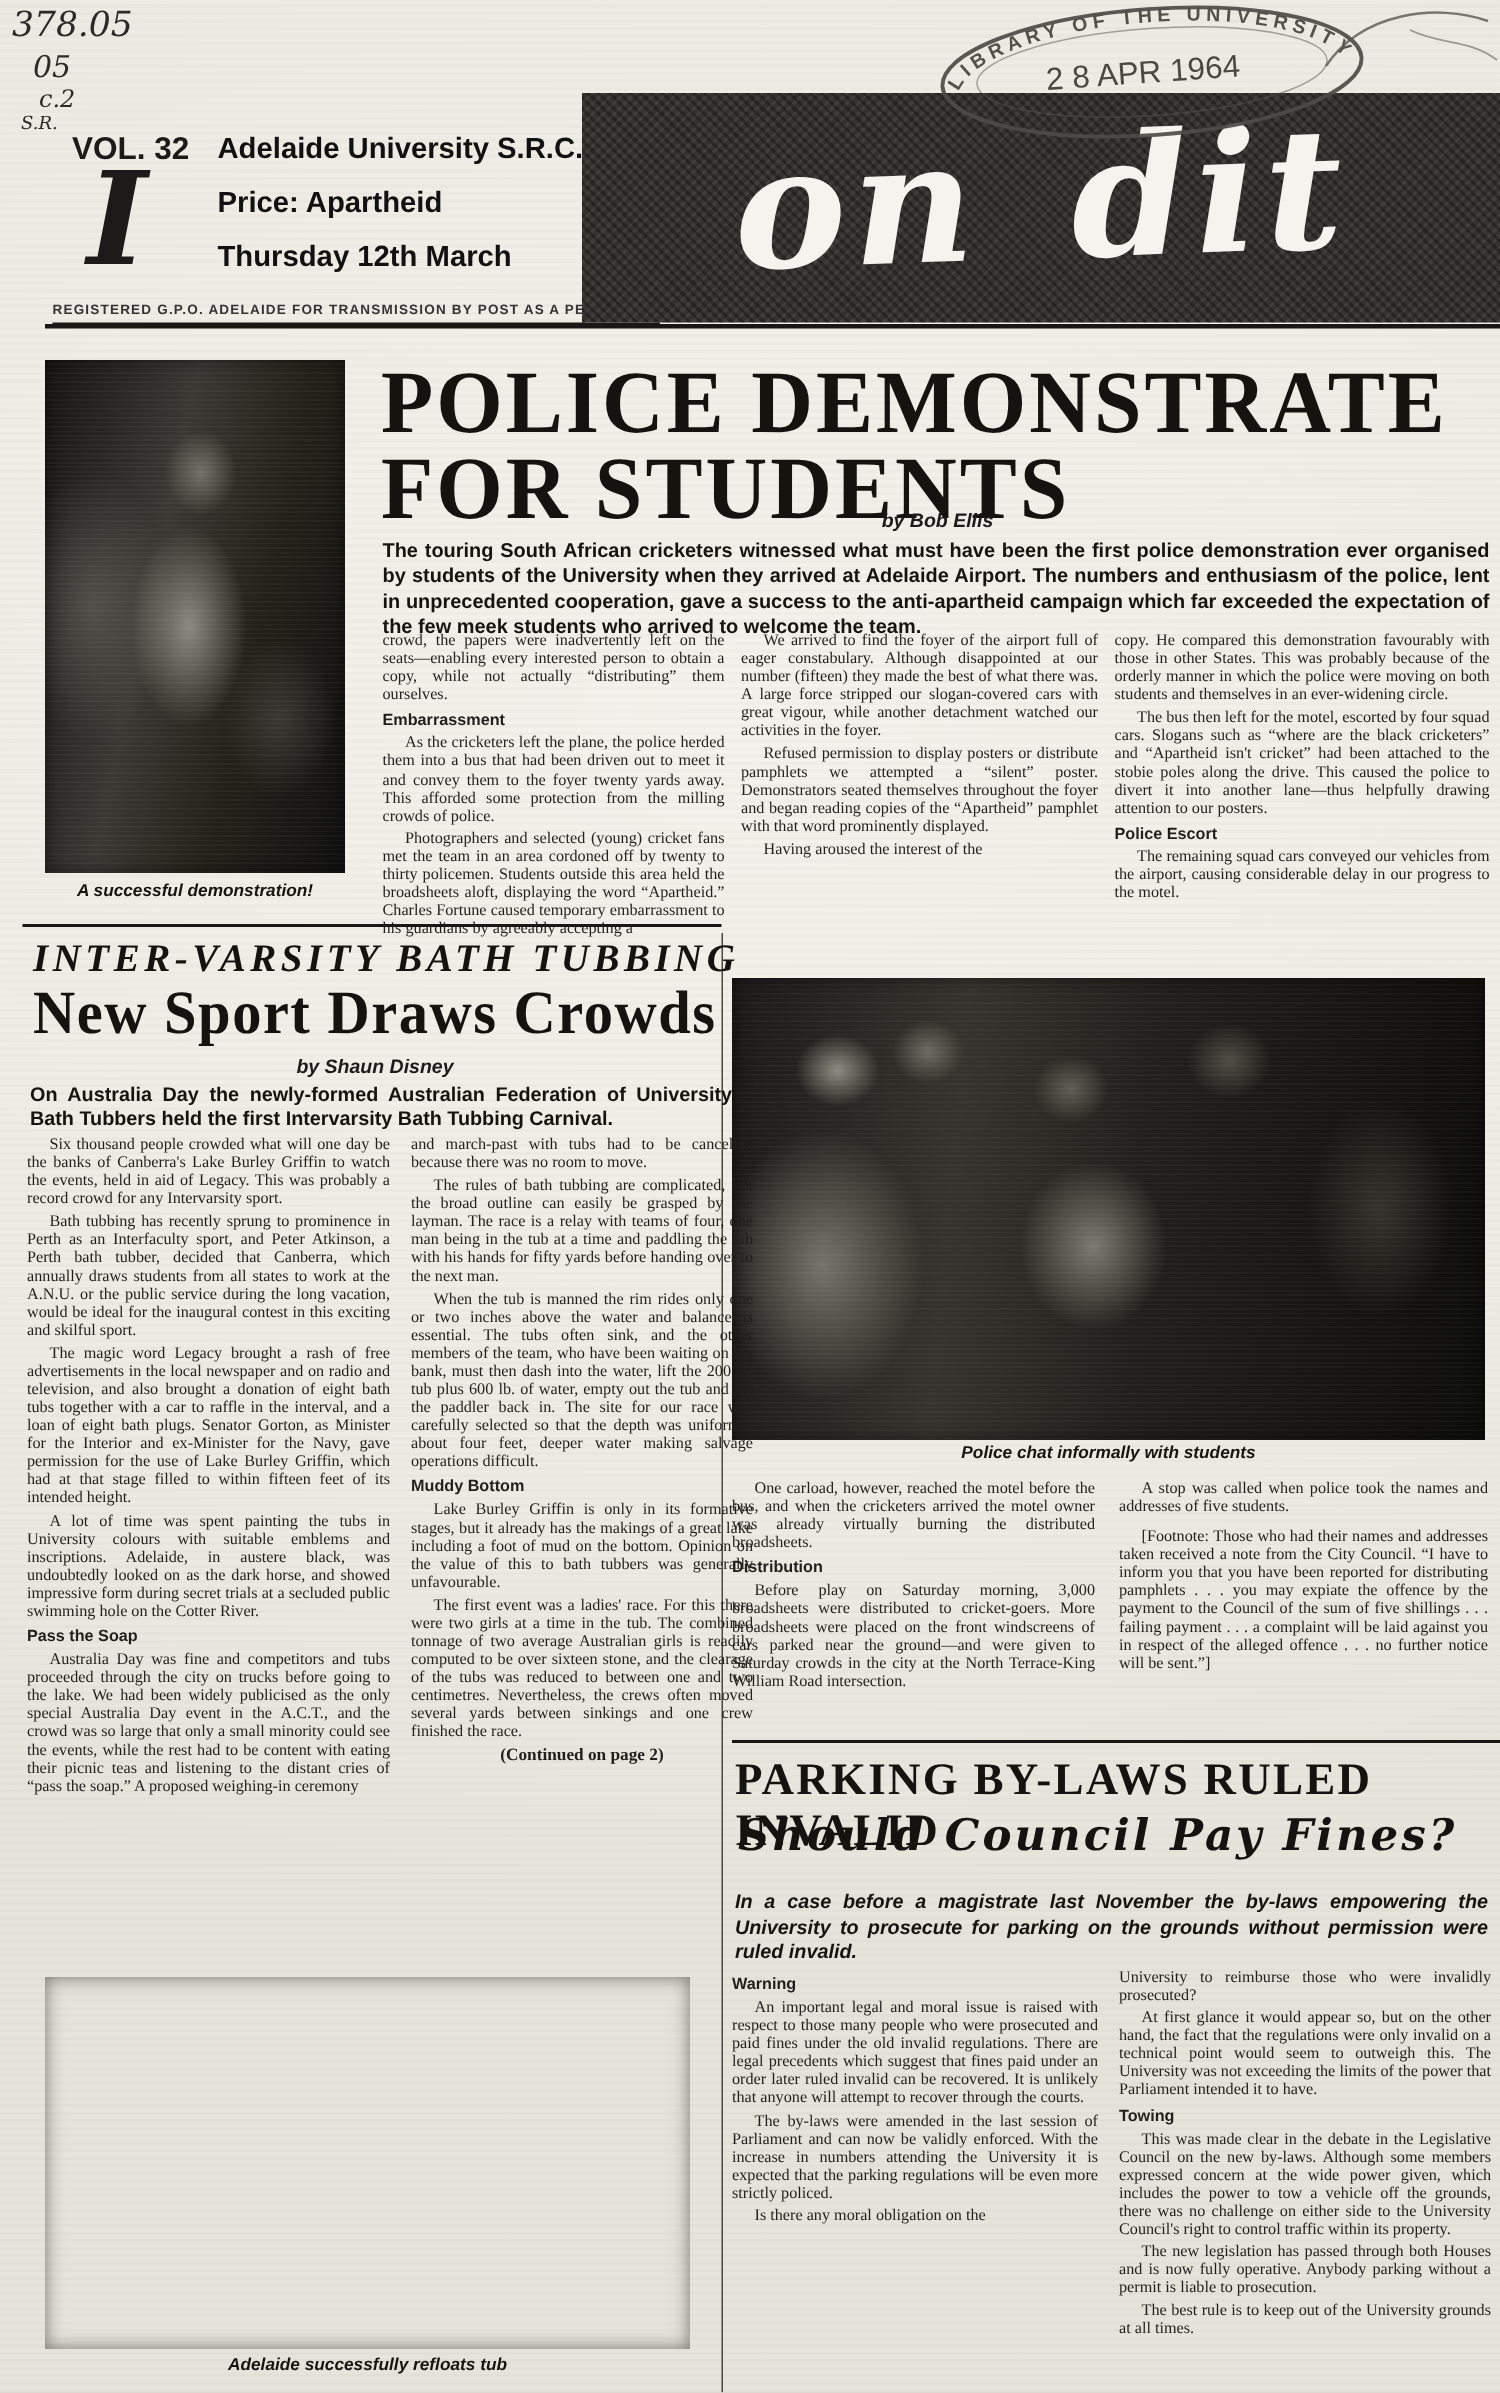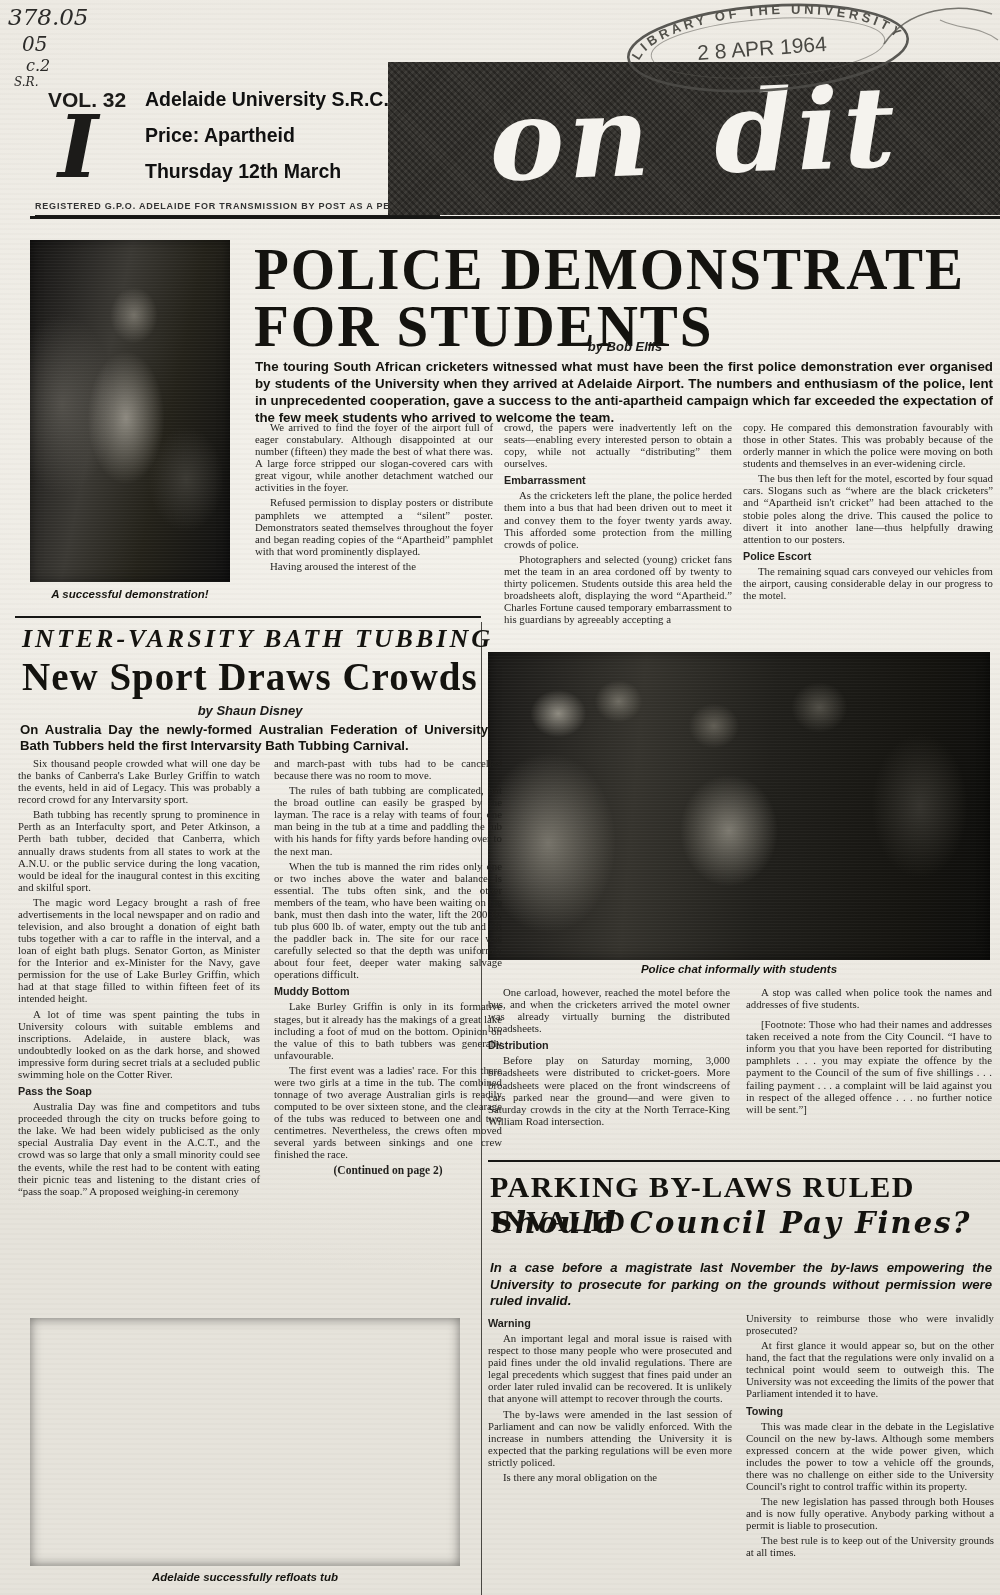--- a/index.html
+++ b/index.html
@@ -139,30 +139,30 @@
     <div class="abs caption" style="left:30px;top:588px;width:200px;">A successful demonstration!</div>
 
     <div class="abs headline1" style="left:254px;top:240px;width:745px;">
       <div>POLICE DEMONSTRATE</div>
       <div>FOR STUDENTS</div>
     </div>
     <div class="abs byline" style="left:255px;top:339px;width:740px;">by Bob Ellis</div>
     <div class="abs lead" style="left:255px;top:358px;width:738px;">The touring South African cricketers witnessed what must have been the first police demonstration ever organised by students of the University when they arrived at Adelaide Airport. The numbers and enthusiasm of the police, lent in unprecedented cooperation, gave a success to the anti-apartheid campaign which far exceeded the expectation of the few meek students who arrived to welcome the team.</div>
 
     <div class="cols bodytext" style="left:255px;top:421px;width:738px;height:228px;gap:11px;overflow:hidden;">
-      <div style="width:238px;">
-        <p>We arrived to find the foyer of the airport full of eager constabulary. Although disappointed at our number (fifteen) they made the best of what there was. A large force stripped our slogan-covered cars with great vigour, while another detachment watched our activities in the foyer.</p>
-        <p>Refused permission to display posters or distribute pamphlets we attempted a “silent” poster. Demonstrators seated themselves throughout the foyer and began reading copies of the “Apartheid” pamphlet with that word prominently displayed.</p>
-        <p>Having aroused the interest of the</p>
-      </div>
       <div style="width:228px;">
         <p class="noind">crowd, the papers were inadvertently left on the seats—enabling every interested person to obtain a copy, while not actually “distributing” them ourselves.</p>
         <p class="subhead">Embarrassment</p>
         <p>As the cricketers left the plane, the police herded them into a bus that had been driven out to meet it and convey them to the foyer twenty yards away. This afforded some protection from the milling crowds of police.</p>
         <p>Photographers and selected (young) cricket fans met the team in an area cordoned off by twenty to thirty policemen. Students outside this area held the broadsheets aloft, displaying the word “Apartheid.” Charles Fortune caused temporary embarrassment to his guardians by agreeably accepting a</p>
+      </div>
+      <div style="width:238px;">
+        <p>We arrived to find the foyer of the airport full of eager constabulary. Although disappointed at our number (fifteen) they made the best of what there was. A large force stripped our slogan-covered cars with great vigour, while another detachment watched our activities in the foyer.</p>
+        <p>Refused permission to display posters or distribute pamphlets we attempted a “silent” poster. Demonstrators seated themselves throughout the foyer and began reading copies of the “Apartheid” pamphlet with that word prominently displayed.</p>
+        <p>Having aroused the interest of the</p>
       </div>
       <div style="width:250px;">
         <p class="noind">copy. He compared this demonstration favourably with those in other States. This was probably because of the orderly manner in which the police were moving on both students and themselves in an ever-widening circle.</p>
         <p>The bus then left for the motel, escorted by four squad cars. Slogans such as “where are the black cricketers” and “Apartheid isn't cricket” had been attached to the stobie poles along the drive. This caused the police to divert it into another lane—thus helpfully drawing attention to our posters.</p>
         <p class="subhead">Police Escort</p>
         <p>The remaining squad cars conveyed our vehicles from the airport, causing considerable delay in our progress to the motel.</p>
       </div>
     </div>
 
     <div class="photo photo2" style="left:488px;top:652px;width:502px;height:308px;"></div>

